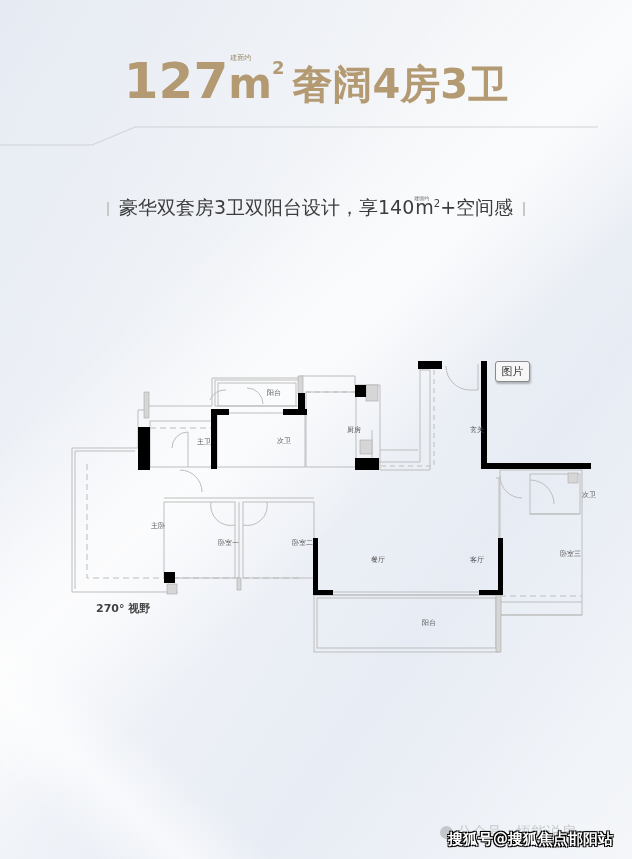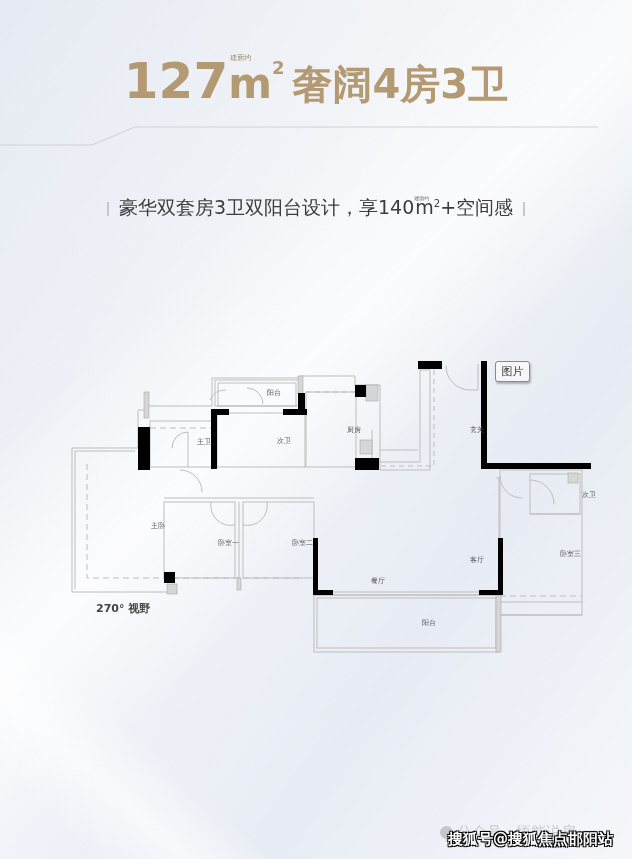--- a/index.html
+++ b/index.html
@@ -167,21 +167,21 @@
 
 <div class="room" style="left:243px;top:388px">阳台</div>
 <div class="room" style="left:323px;top:425px">厨房</div>
 <div class="room" style="left:173px;top:437px">主卫</div>
 <div class="room" style="left:253px;top:436px">次卫</div>
 <div class="room" style="left:446px;top:425px">玄关</div>
 <div class="room" style="left:558px;top:490px">次卫</div>
 <div class="room" style="left:127px;top:521px">主卧</div>
 <div class="room" style="left:194px;top:538px">卧室一</div>
 <div class="room" style="left:268px;top:538px">卧室二</div>
-<div class="room" style="left:347px;top:576px">餐厅</div>
+<div class="room" style="left:347px;top:555px">餐厅</div>
 <div class="room" style="left:446px;top:555px">客厅</div>
 <div class="room" style="left:536px;top:549px">卧室三</div>
 <div class="room" style="left:398px;top:618px">阳台</div>
 
 <div class="view-label">270° 视野</div>
 
 <div class="wm-faint"><span class="dot"></span><span>公众号 · 悟能说房</span></div>
 <div class="wm-main">搜狐号@搜狐焦点邯阳站</div>
 
 </body></html>

